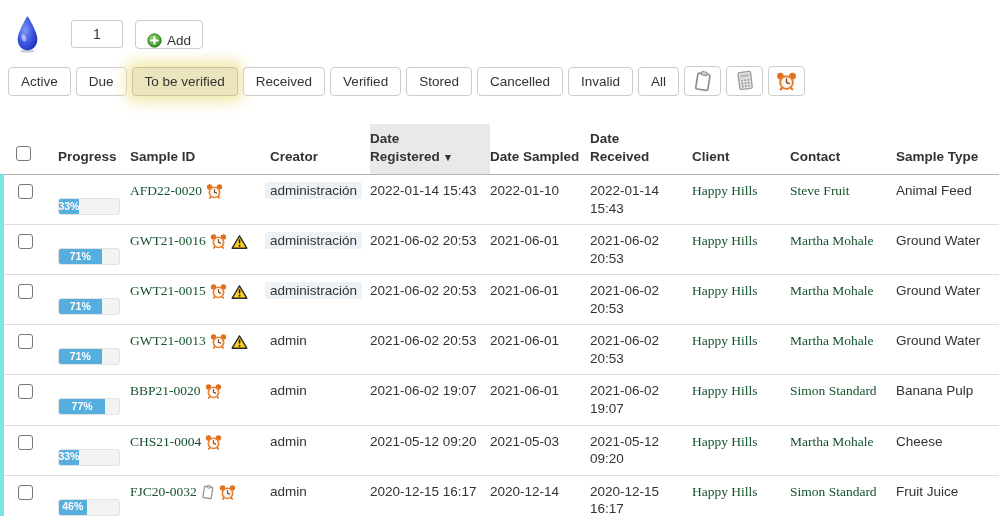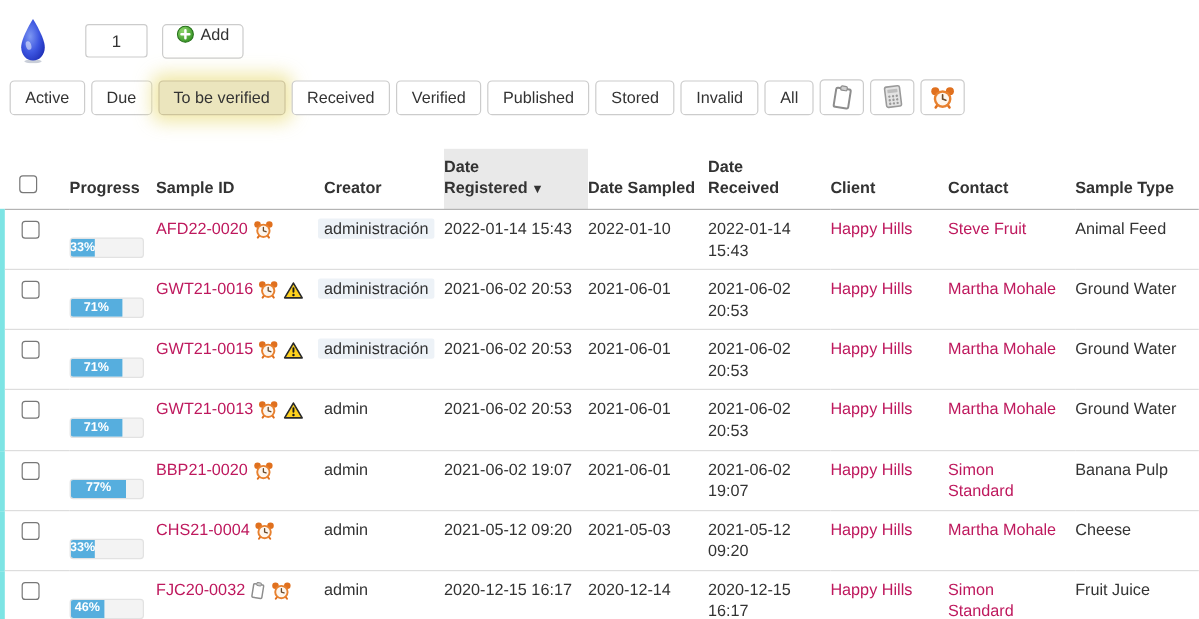--- a/index.html
+++ b/index.html
@@ -5,21 +5,21 @@
   * { box-sizing: border-box; margin: 0; padding: 0; }
   html, body { width: 999px; height: 516px; overflow: hidden; background: #fff;
     font-family: "Liberation Sans", sans-serif; color: #333; }
 
   
   .header { display: flex; align-items: center; padding: 12px 0 2px 14px; height: 58px; }
   .logo { width: 27px; height: 38px; flex: 0 0 auto; cursor: pointer; }
   .page-title { font-size: 34px; font-weight: 500; color: #222; margin-left: 16px; letter-spacing: 0.5px; }
   .count-input { width: 52px; height: 28px; margin-left: 30px; border: 1px solid #ccc;
     border-radius: 3px; text-align: center; font-size: 14px; color: #333; font-family: inherit; }
-  .add-btn { margin-left: 12px; height: 29px; display: inline-flex; align-items: flex-start; gap: 5px;
+  .add-btn { margin-left: 12px; height: 29px; display: inline-flex; align-items: flex-end; gap: 5px;
     background: #fff; border: 1px solid #ccc; border-radius: 4px; padding: 0 11px;
     font-size: 13.5px; color: #333; cursor: pointer; font-family: inherit; }
 
   
   .filter-bar { display: flex; align-items: flex-end; gap: 5px; padding: 8px 8px 6px 8px; }
   .ftab { background: #fff; border: 1px solid #ccc; border-radius: 4px; padding: 6px 12px;
     font-size: 13.5px; color: #333; cursor: pointer; font-family: inherit; white-space: nowrap; }
   .ftab.active { background: #ebe5bd; border-color: #cdc49b;
     box-shadow: 0 0 14px 6px rgba(238, 228, 150, 0.8); }
   .ficon-btn { width: 37px; height: 30px; display: inline-flex; align-items: center; justify-content: center;
@@ -38,21 +38,21 @@
   .sort-arrow { font-size: 10.5px; margin-left: 3px; color: #333; }
   tbody td { vertical-align: top; padding: 7px 10px 7px 0; font-size: 13.5px;
     line-height: 1.3; border-top: 1px solid #ddd; color: #333; }
   tbody tr:first-child td { border-top: none; }
   tbody td.check-col { border-left: 4px solid #7de4e4; }
   tbody td.nowrap { white-space: nowrap; }
 
   input[type="checkbox"] { appearance: none; -webkit-appearance: none; width: 15px; height: 15px;
     border: 1px solid #777; border-radius: 3px; background: #fff; cursor: pointer; margin-top: 2px; }
 
-  a.lnk { color: #be185d; text-decoration: none; cursor: pointer; }
+  a.lnk { color: #14532d; text-decoration: none; cursor: pointer; font-family: Liberation Serif, serif; }
 
   .pbar { width: 62px; height: 17px; background: #f3f3f3; border: 1px solid #e2e2e2;
     border-radius: 3px; overflow: hidden; margin-top: 16px; }
   .pfill { height: 100%; background: #56aede; color: #fff; font-size: 10.5px; font-weight: bold;
     display: flex; align-items: center; justify-content: center; }
 
   .creator-hl { background: #edf2f7; border-radius: 2px; padding: 1px 5px; margin-left: -5px; }
   .flag { display: inline-block; vertical-align: middle; margin-left: 4px; line-height: 0; }
   .flag svg { display: inline-block; }
 </style>
@@ -91,22 +91,22 @@
     <span>Add</span>
   </button>
 </div>
 
 <div class="filter-bar">
   <button class="ftab">Active</button>
     <button class="ftab">Due</button>
     <button class="ftab active">To be verified</button>
     <button class="ftab">Received</button>
     <button class="ftab">Verified</button>
-    <button class="ftab">Published</button>
     <button class="ftab">Stored</button>
+    <button class="ftab">Cancelled</button>
     <button class="ftab">Invalid</button>
     <button class="ftab">All</button>
   <button class="ficon-btn">
     <svg width="20" height="23" viewBox="0 0 18 20">
       <g transform="rotate(9 9 10)">
         <rect x="3.4" y="3" width="11" height="14.5" rx="1.3" fill="#fff" stroke="#8d8d8d" stroke-width="1.5"></rect>
         <rect x="6.7" y="1.2" width="4.8" height="3.2" rx="0.9" fill="#cfcfcf" stroke="#8d8d8d" stroke-width="0.9"></rect>
       </g>
     </svg>
   </button>

